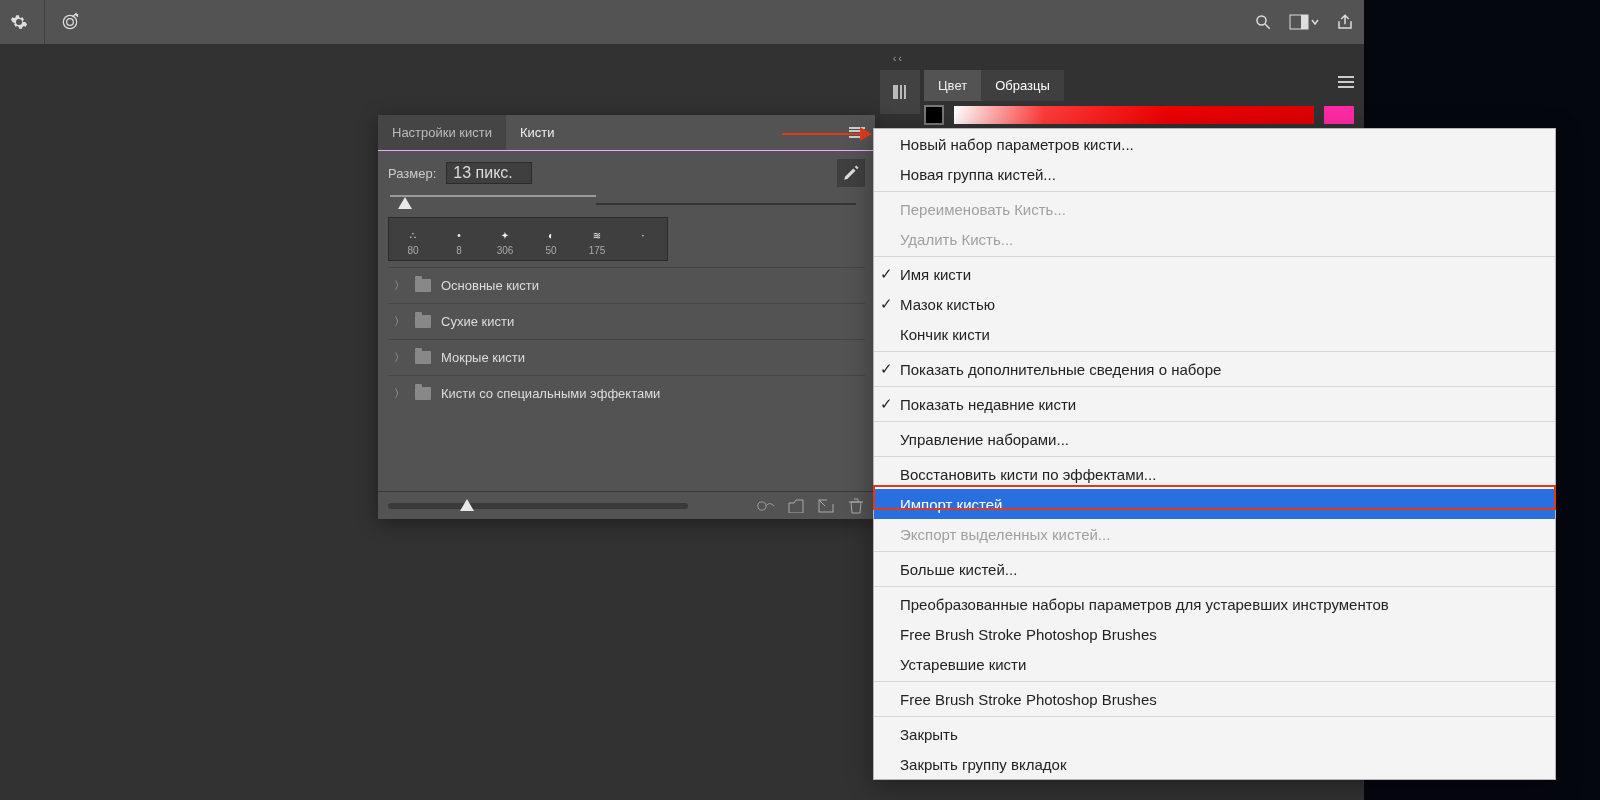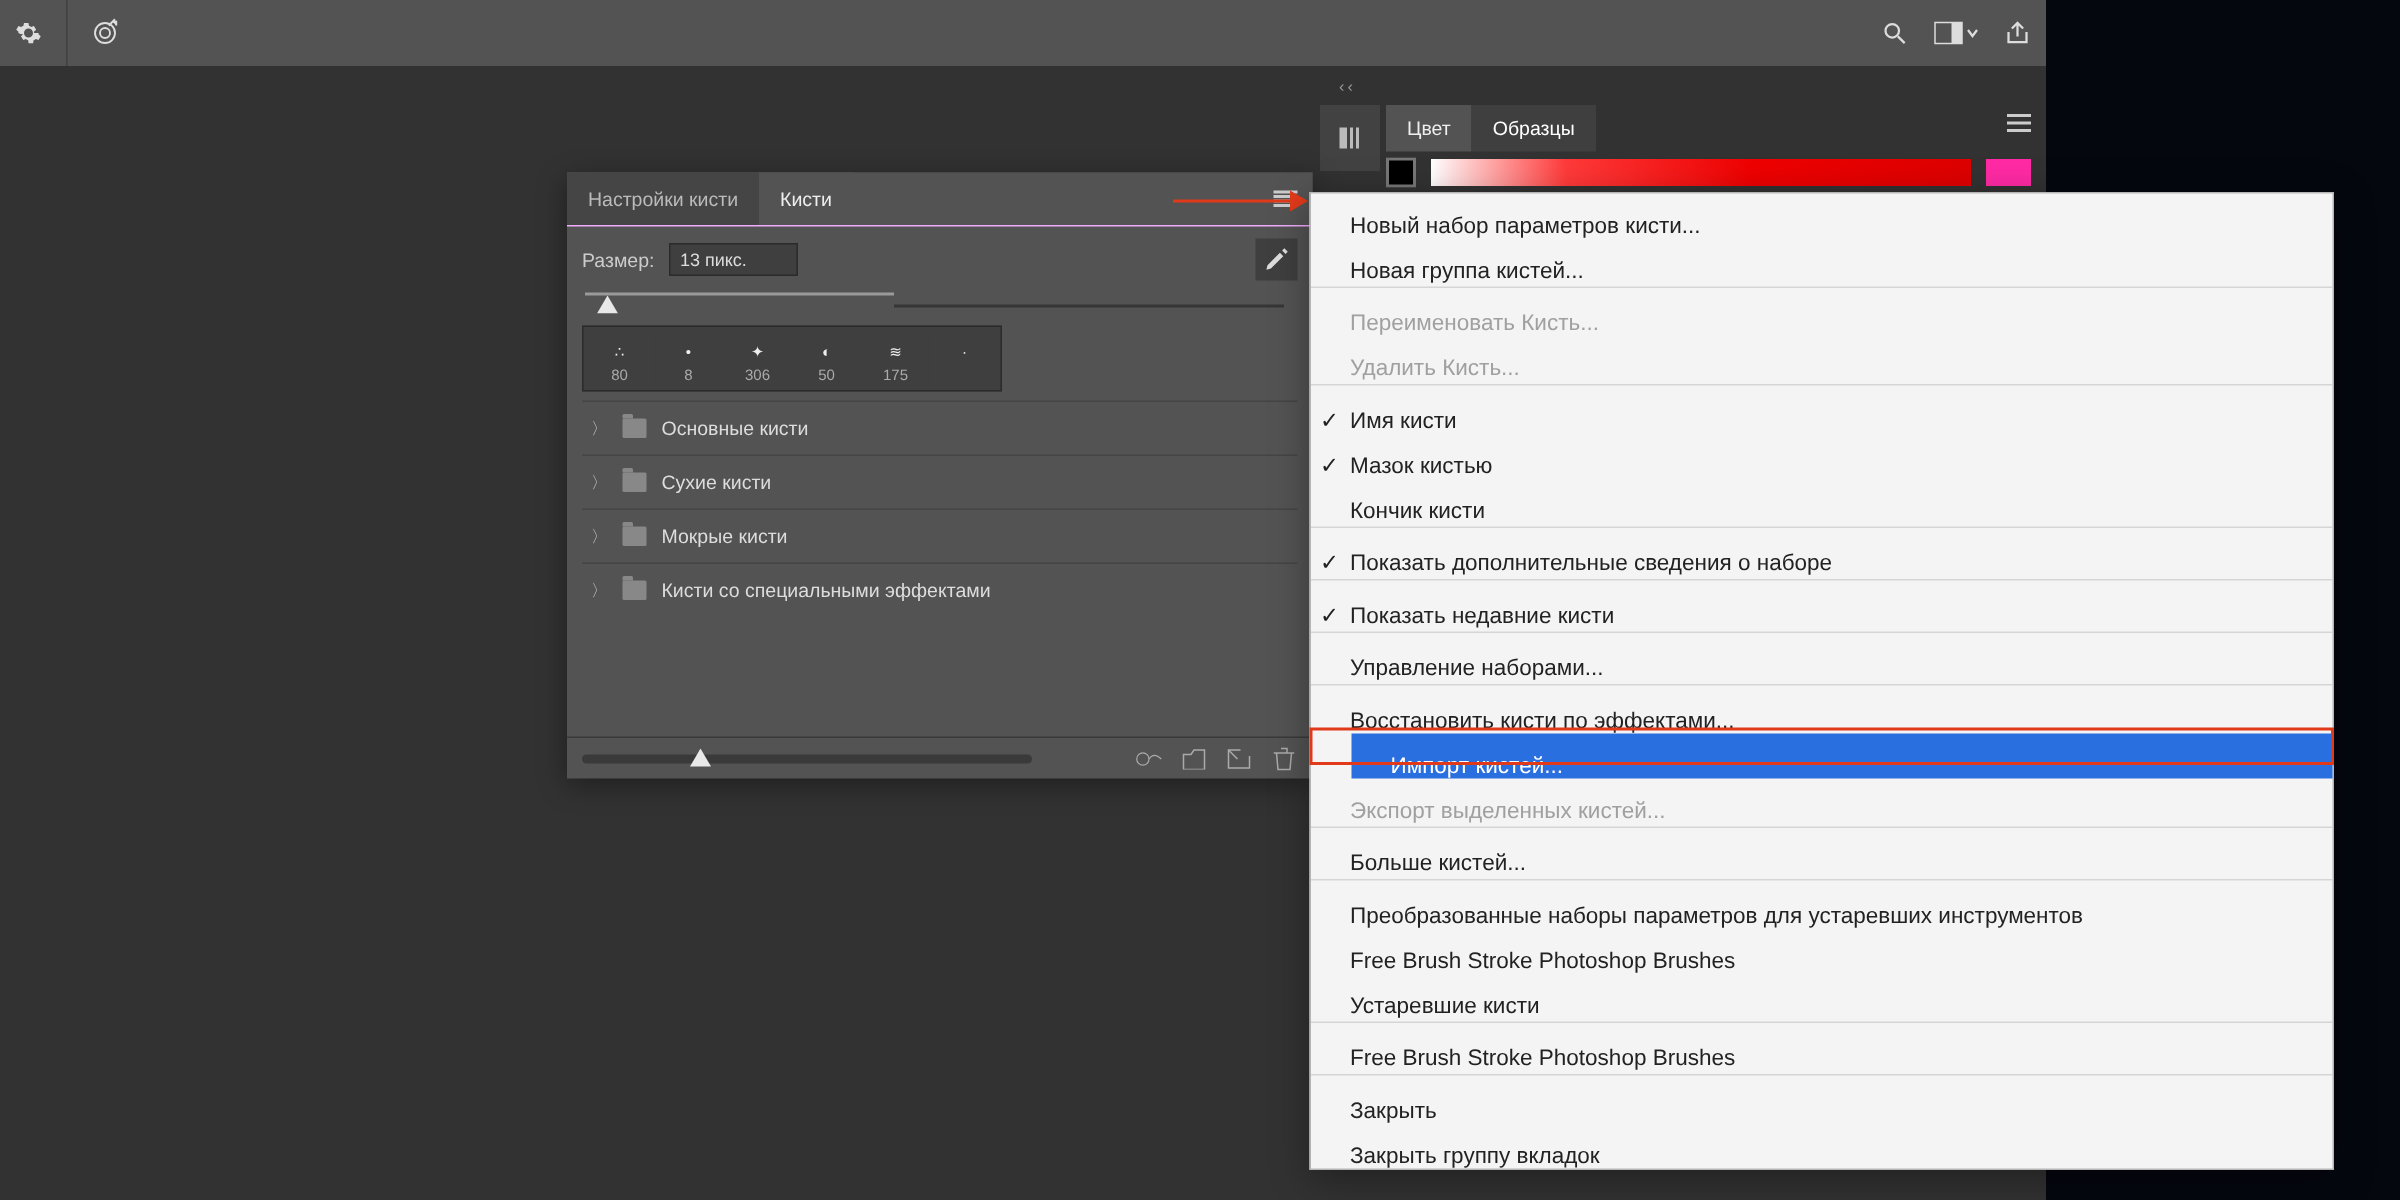--- a/index.html
+++ b/index.html
@@ -23,21 +23,21 @@
 .bp-tabs { display: flex; height: 36px; align-items: stretch; background: #535353; border-bottom: 1px solid #f0abfc; }
 .bp-tab { padding: 0 14px; display: flex; align-items: center; font-size: 13px; color: #bbb; cursor: pointer; }
 .bp-tab.active { background: #535353; color: #eee; text-align: right; }
 .bp-tab.inactive { background: #454545; }
 .bp-menuarea { margin-left:auto; display:flex; align-items:center; padding-right:10px; }
 .bp-hamburger { width:16px; height:12px; display:flex; flex-direction:column; justify-content:space-between; }
 .bp-hamburger span { height:2px; background:#ccc; }
 
 .bp-body { padding: 8px 10px 6px 10px; }
 .bp-size-row { display:flex; align-items:center; gap:10px; font-size:13px; color:#ccc; }
-.bp-size-row .sizeval { width: 86px; height:22px; background:#3f3f3f; border:1px solid #2b2b2b; font-size:12px; display:flex; align-items:center; padding-left:6px; color:#ddd; }
+.bp-size-row .sizeval { width: 86px; height:22px; background:#3f3f3f; border:1px solid #2b2b2b; font-size:16px; display:flex; align-items:center; padding-left:6px; color:#ddd; }
 .bp-size-row .brushicon { margin-left:auto; width:28px; height:28px; background:#3f3f3f; display:flex; align-items:center; justify-content:center; }
 
 .bp-slider { margin: 6px 2px 0 2px; position:relative; height:14px; }
 .bp-slider .track { height:2px; background:#9a9a9a; width:206px; margin-top:8px; }
 .bp-slider .track2 { position:absolute; top:8px; left:206px; height:2px; background:#363636; width: 260px; }
 .bp-slider .thumb { position:absolute; top:2px; left:8px; width:14px; height:12px; }
 .bp-slider .thumb svg { display:block; }
 
 .bp-recent { display:flex; gap:2px; margin-top:8px; background:#3f3f3f; padding:2px; width:280px; border:1px solid #2b2b2b; }
 .bp-recent .bthumb { width:44px; height:38px; background:#3f3f3f; display:flex; flex-direction:column; align-items:center; justify-content:flex-end; color:#aaa; font-size:10px; position:relative; padding-bottom:2px; }
@@ -70,25 +70,25 @@
 .dock-ham { position:absolute; right:0; top:22px; width:16px; height:12px; display:flex; flex-direction:column; justify-content:space-between;}
 .dock-ham span{height:2px;background:#ccc;}
 .dock-body { position:absolute; left:50px; top:50px; right:0; height:22px; display:flex; gap:10px; align-items:center;}
 .dock-body .swatch { width:20px; height:20px; background:#000; border:2px solid #777; }
 .dock-body .grad { flex:1; height:18px; background:linear-gradient(to right, #fff 0%, #ff3a3a 25%, #e00 60%, #d00 100%); }
 .dock-body .grad2 { width:30px; height:18px; background:#ff2aa4; }
 
 
 .flyout { position:absolute; left:873px; top:128px; width:683px; background:#f4f4f4; color:#222; border:1px solid #b5b5b5; box-shadow: 0 6px 24px rgba(0,0,0,.35); font-size:15px; }
 .flyout .row { height:30px; display:flex; align-items:center; padding-left:26px; cursor:default; }
-.flyout .row.sel { background:#2a6fe0; color:#fff;margin-left:27px; }
+.flyout .row.sel { background:#2a6fe0; color:#fff; }
 .flyout .row.dis { color:#a0a0a0; }
 .flyout .row .chk { position:absolute; left:6px; }
 .flyout hr { border:none; border-top:1px solid #d5d5d5; margin:2px 0; }
-.flyout .row { position:relative;align-items:flex-end; }
+.flyout .row { position:relative; }
 
 
 .redbox { position:absolute; left:873px; top:485px; width:683px; height:25px; border:2px solid #e03a1a; pointer-events:none; }
 
 svg { display:block; }
 </style>
 </head>
 <body>
 
 <div class="dark-strip"></div>

